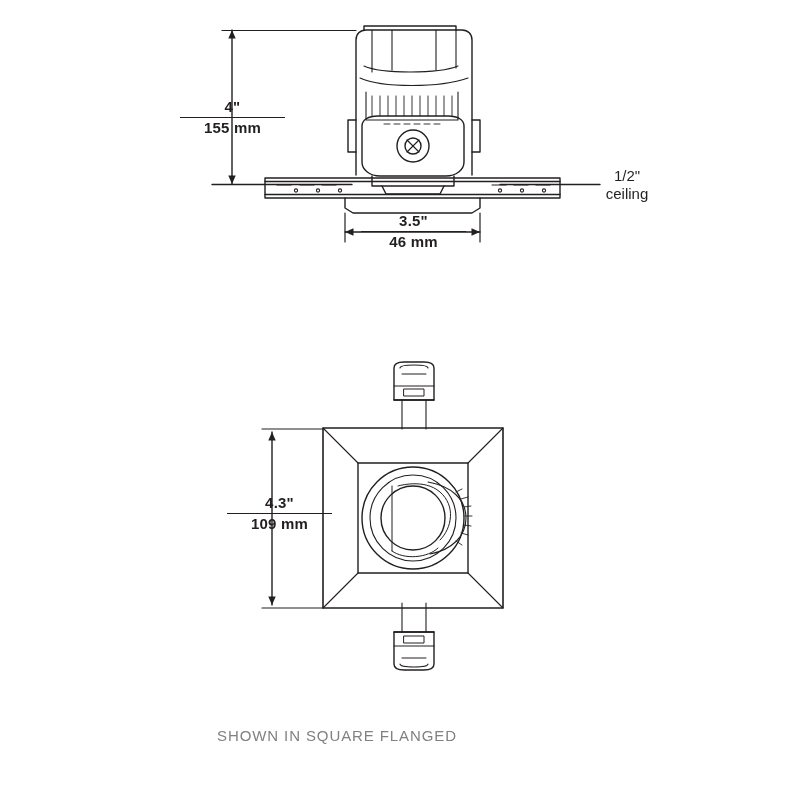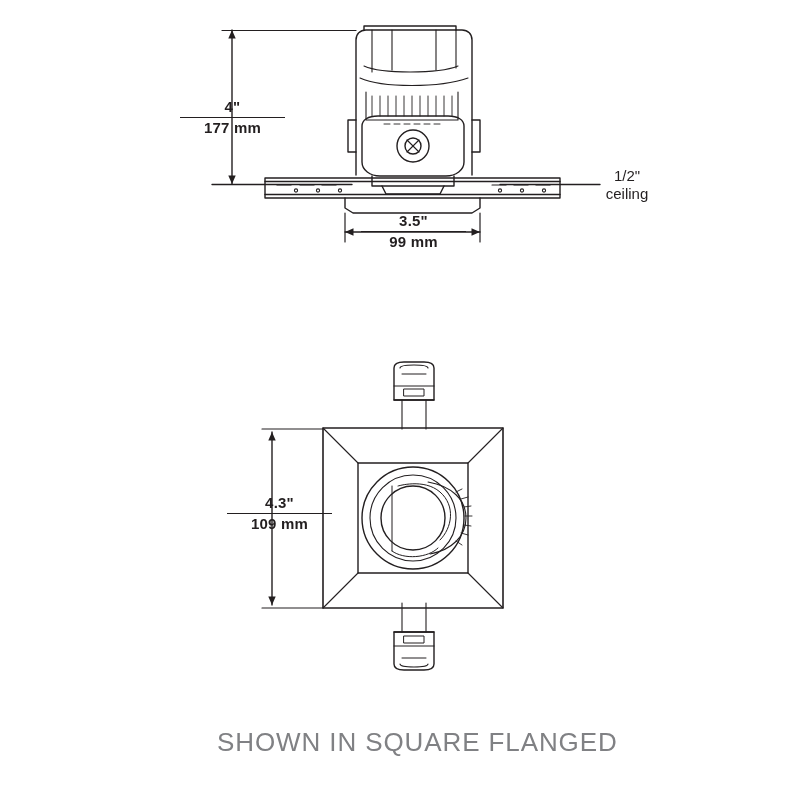--- a/index.html
+++ b/index.html
@@ -48,21 +48,21 @@
     position: absolute;
     color: #231f20;
     font-size: 15px;
     font-weight: normal;
     line-height: 1.2;
     text-align: center;
   }
   .caption {
     position: absolute;
     color: #808184;
-    font-size: 26px;
+    font-size: 15px;
     letter-spacing: 0.9px;
     line-height: 1.28;
     font-family: "Liberation Sans", sans-serif;
   }
 </style>
 </head>
 <body>
 
 <div id="page">
 
@@ -197,27 +197,27 @@
       <polygon points="272,432 268.3,440.5 275.7,440.5" fill="#231f20" stroke="none"></polygon>
       <polygon points="272,605 268.3,596.5 275.7,596.5" fill="#231f20" stroke="none"></polygon>
       <line x1="262" y1="429" x2="323" y2="429" stroke-width="1.2"></line>
       <line x1="262" y1="608" x2="323" y2="608" stroke-width="1.2"></line>
     </g>
   </svg>
 
   <div class="dim-label" style="left:180px; top:98px; width:105px;">
     <div class="dim-top">4"</div>
     <div class="dim-rule"></div>
-    <div class="dim-bot">177 mm</div>
+    <div class="dim-bot">155 mm</div>
   </div>
 
   <div class="dim-label" style="left:361px; top:212px; width:105px;">
     <div class="dim-top">3.5"</div>
     <div class="dim-rule"></div>
-    <div class="dim-bot">99 mm</div>
+    <div class="dim-bot">46 mm</div>
   </div>
 
   <div class="plain-label" style="left:584px; top:167px; width:86px;">
     <div>1/2"</div>
     <div>ceiling</div>
   </div>
 
   <div class="dim-label" style="left:227px; top:494px; width:105px;">
     <div class="dim-top">4.3"</div>
     <div class="dim-rule"></div>

